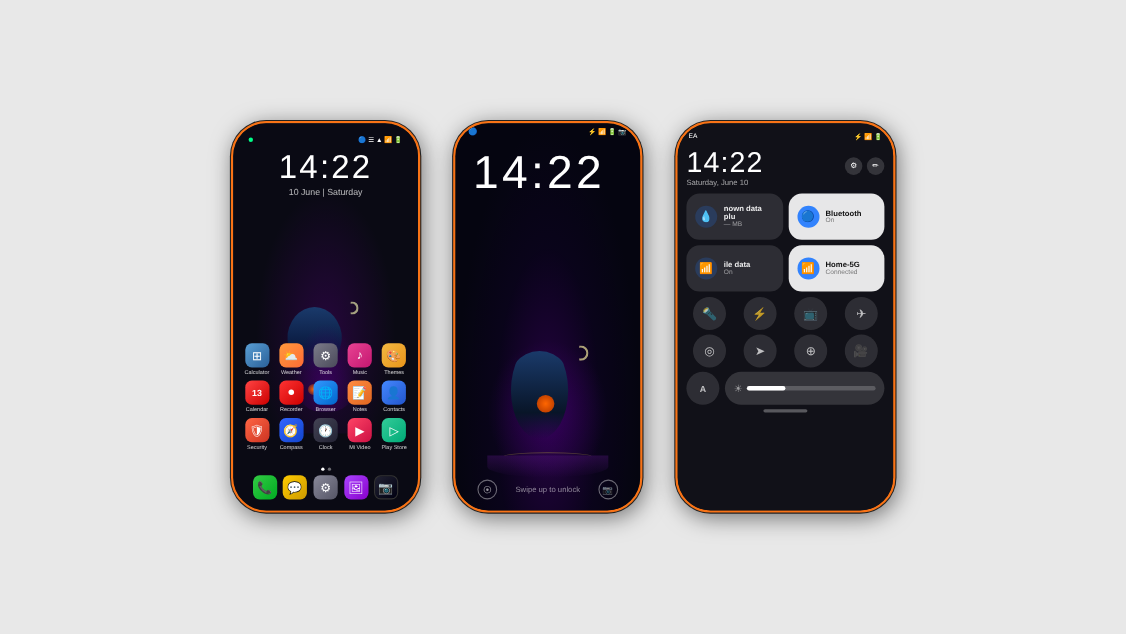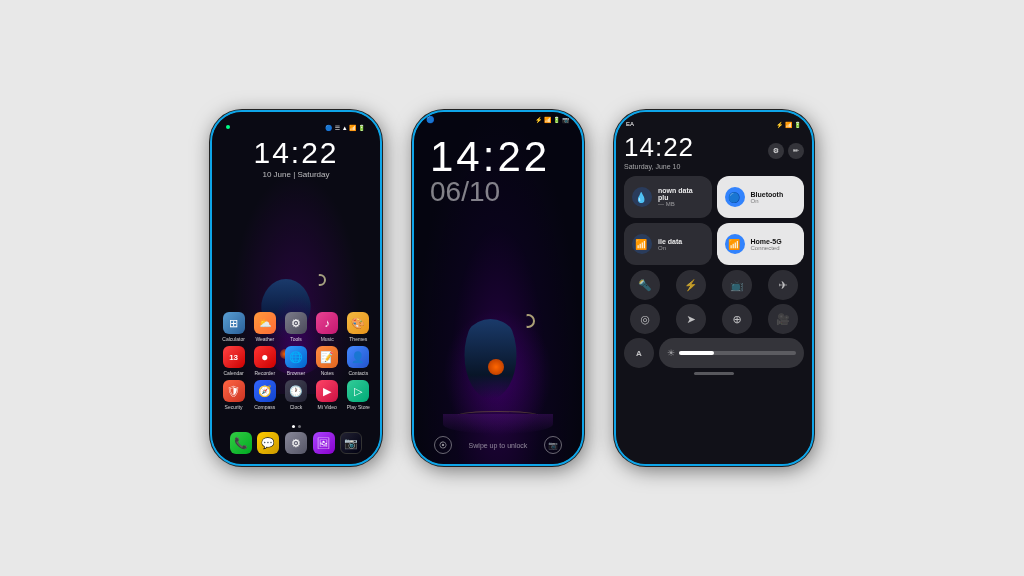--- a/index.html
+++ b/index.html
@@ -13,21 +13,21 @@
       gap: 30px;
       font-family: -apple-system, 'Helvetica Neue', Arial, sans-serif;
       overflow: hidden;
     }
 
     
     .phone {
       position: relative;
       border-radius: 40px;
       background: #1a1a1a;
-      border: 2px solid #0ea5e9;
+      border: 2px solid #f97316;
       box-shadow: 0 0 0 1px #222, 2px 4px 20px rgba(0,0,0,0.5);
       overflow: hidden;
     }
     .phone-left {
       width: 172px;
       height: 356px;
       border-radius: 32px;
     }
     .phone-mid {
       width: 172px;
@@ -644,21 +644,20 @@
 
     <div class="lock-wallpaper"></div>
 
     <div class="lock-status">
       <span>🔵</span>
       <span style="font-size:6px;">⚡ 📶 🔋 📷</span>
     </div>
 
     <div style="position:relative;z-index:2;width:100%;">
       <div class="lock-time">14:22</div>
-      <div class="lock-date">06/10</div>
     </div>
 
     <div style="position:absolute;bottom:25px;left:50%;transform:translateX(-50%);width:110px;height:130px;z-index:1;">
       <div style="position:absolute;top:0;left:0;right:0;bottom:0;background:radial-gradient(ellipse at 50% 50%,rgba(70,0,120,0.5) 0%,transparent 70%);border-radius:50%;"></div>
       <div style="position:absolute;top:10px;left:15px;width:65px;height:80px;background:linear-gradient(180deg,#1a3a6a 0%,#081528 70%,transparent 100%);border-radius:50% 50% 30% 30%;clip-path:ellipse(40% 55% at 50% 45%);"></div>
       <div style="position:absolute;top:5px;right:18px;width:14px;height:14px;border:2px solid rgba(210,200,140,0.8);border-radius:50%;clip-path:inset(0 0 0 40%);"></div>
       <div style="position:absolute;top:50px;left:45px;width:16px;height:16px;background:radial-gradient(circle,#ff6600,#aa3300);border-radius:50%;"></div>
       <div style="position:absolute;bottom:20px;left:15px;right:15px;height:8px;border-top:1px solid rgba(160,140,60,0.4);border-radius:50%;"></div>
       <div style="position:absolute;bottom:5px;left:0;right:0;height:20px;background:linear-gradient(180deg,rgba(80,20,120,0.4),transparent);border-radius:0 0 50% 50%;"></div>
     </div>

